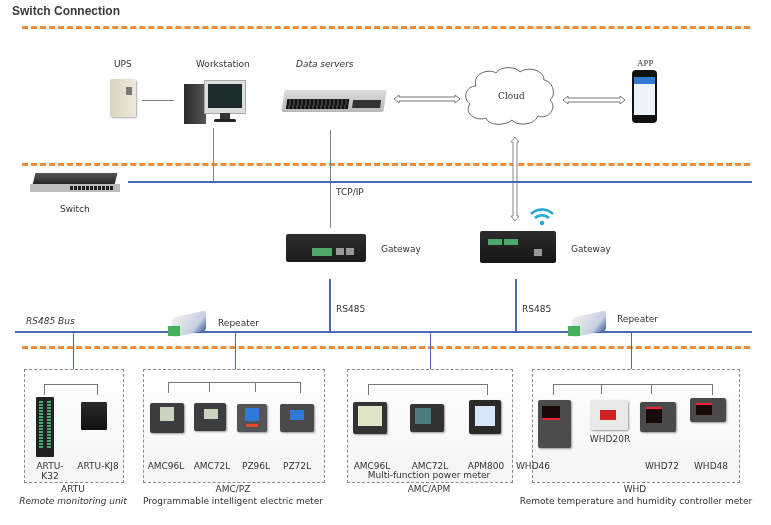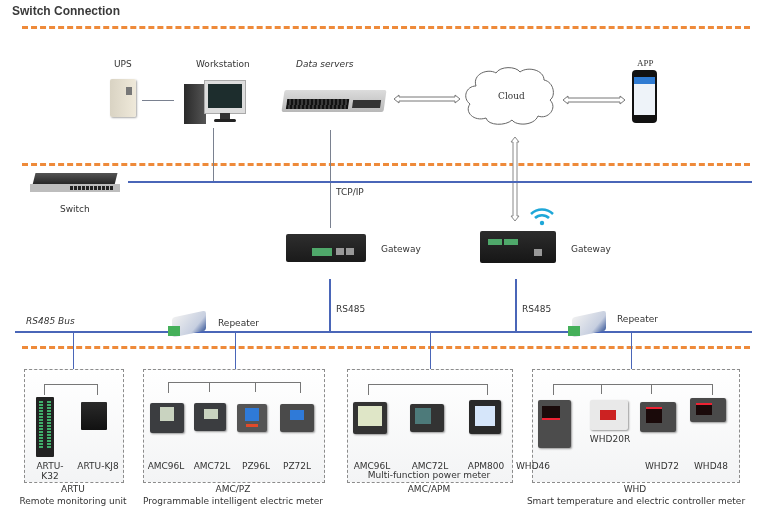--- a/index.html
+++ b/index.html
@@ -131,21 +131,21 @@
 <div class="abs box" style="left:24px;top:369px;width:98px;height:112px;"></div>
 <div class="abs brk" style="left:44px;top:384px;width:52px;"></div>
 <div class="abs" style="left:36px;top:397px;width:18px;height:60px;background:#222;border-radius:1px;">
   <div style="position:absolute;left:3px;top:4px;width:4px;height:48px;background:repeating-linear-gradient(#3fae6a 0 2px,#222 2px 3px);"></div>
   <div style="position:absolute;left:11px;top:4px;width:4px;height:48px;background:repeating-linear-gradient(#3fae6a 0 2px,#222 2px 3px);"></div>
 </div>
 <div class="abs" style="left:81px;top:402px;width:26px;height:28px;background:linear-gradient(#2a2a2a,#111);border-radius:1px;"></div>
 <div class="abs dev-lbl" style="left:28px;top:461px;width:44px;">ARTU-K32</div>
 <div class="abs dev-lbl" style="left:76px;top:461px;width:44px;">ARTU-KJ8</div>
 <div class="abs grp-cap" style="left:14px;top:483px;width:118px;">ARTU</div>
-<div class="abs grp-cap" style="left:4px;top:495px;width:138px;">Remote monitoring unit</div>
+<div class="abs grp-cap" style="left:4px;top:495px;width:138px;font-style:italic;">Remote monitoring unit</div>
 
 <div class="abs box" style="left:143px;top:369px;width:180px;height:112px;"></div>
 <div class="abs brk" style="left:168px;top:382px;width:131px;"></div>
 <div class="abs tick" style="left:209px;top:382px;"></div>
 <div class="abs tick" style="left:255px;top:382px;"></div>
 <div class="abs meter" style="left:150px;top:403px;width:34px;height:30px;">
     <div class="screen" style="left:10px;top:4px;width:14px;height:14px;"></div>
   </div>
 <div class="abs meter" style="left:194px;top:403px;width:32px;height:28px;">
     <div class="screen" style="left:10px;top:6px;width:14px;height:10px;"></div>
@@ -195,13 +195,13 @@
     <div class="screen" style="left:6px;top:5px;width:16px;height:14px;background:#1a0a0a;border-top:2px solid #e23;"></div>
   </div>
 <div class="abs meter" style="left:690px;top:398px;width:36px;height:24px;background:#4a4a4a;">
     <div class="screen" style="left:6px;top:5px;width:16px;height:10px;background:#1a0a0a;border-top:2px solid #e23;"></div>
   </div>
 <div class="abs dev-lbl" style="left:511px;top:461px;width:44px;">WHD46</div>
 <div class="abs dev-lbl" style="left:586px;top:434px;width:48px;">WHD20R</div>
 <div class="abs dev-lbl" style="left:640px;top:461px;width:44px;">WHD72</div>
 <div class="abs dev-lbl" style="left:689px;top:461px;width:44px;">WHD48</div>
 <div class="abs grp-cap" style="left:532px;top:483px;width:206px;">WHD</div>
-<div class="abs grp-cap" style="left:518px;top:495px;width:236px;">Smart temperature and electric controller meter</div>
+<div class="abs grp-cap" style="left:518px;top:495px;width:236px;">Remote temperature and humidity controller meter</div>
 
 </body></html>

